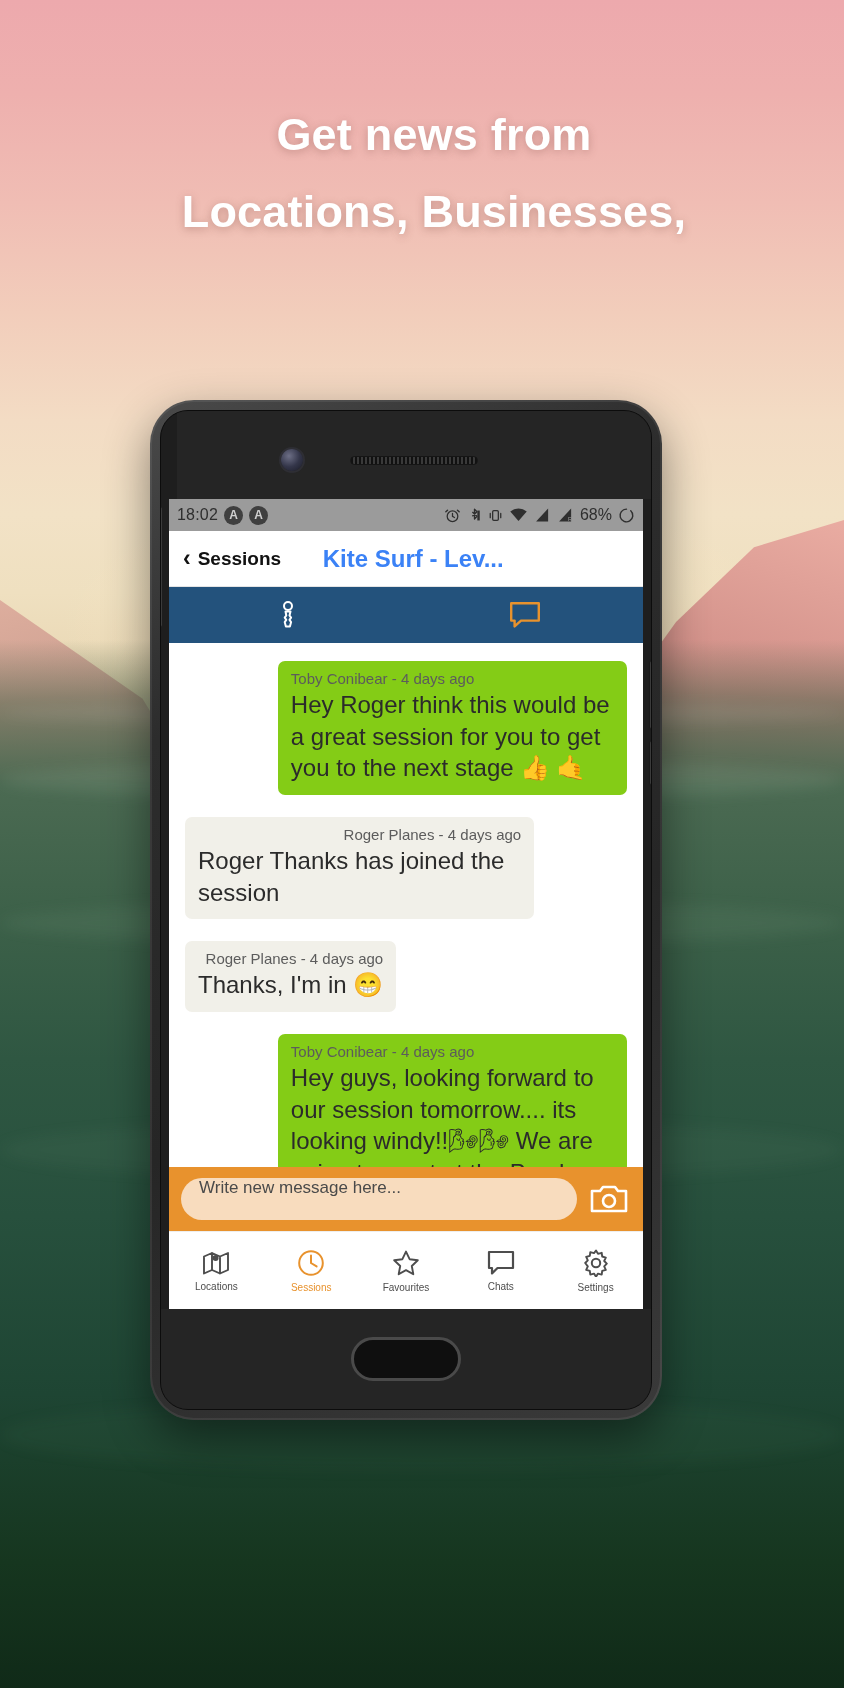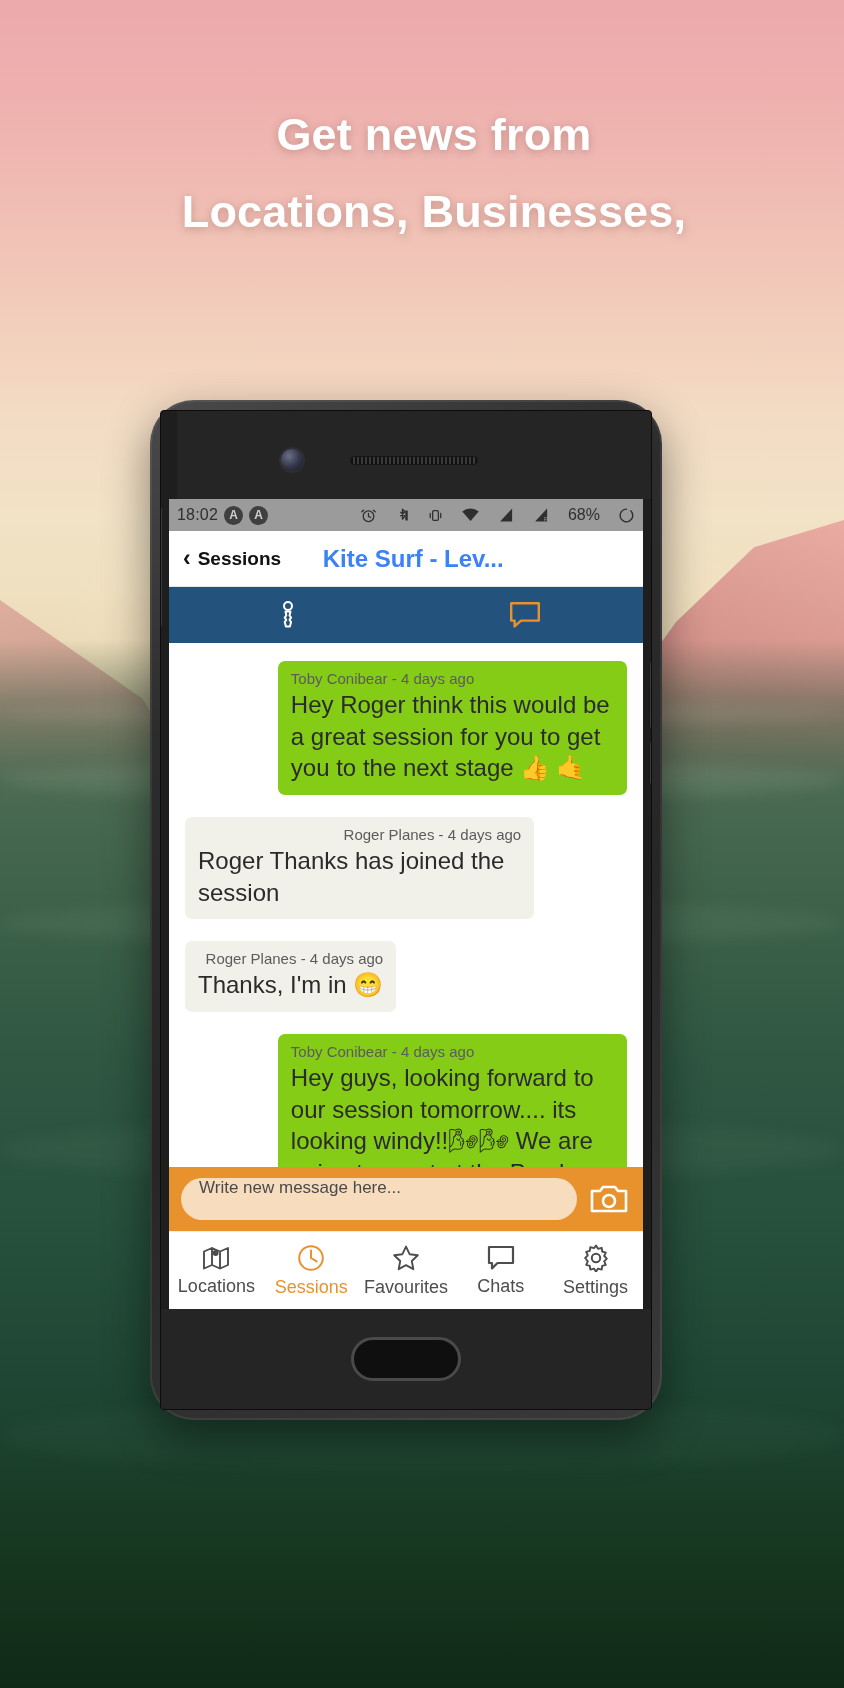--- a/index.html
+++ b/index.html
@@ -70,21 +70,21 @@
   
   #phone {
     position: absolute; z-index: 4;
     left: 150px; top: 400px; width: 512px; height: 1020px;
     border-radius: 44px;
     background: linear-gradient(150deg, #4a4a4a 0%, #2c2c2c 26%, #262626 58%, #3a3a3a 100%);
     box-shadow: 0 18px 46px rgba(0,0,0,.45), 0 0 0 2px rgba(255,255,255,.07) inset;
     padding: 10px;
   }
   .phone-inner {
-    width: 100%; height: 100%; border-radius: 4px;
+    width: 100%; height: 100%; border-radius: 28px;
     background: #1e1e1e; overflow: hidden; position: relative;
     border: 1px solid #0c0c0c;
     padding-left: 16px;
   }
   .btn-side {
     position: absolute; right: -4px; background: #3b3b3b;
     width: 5px; border-radius: 3px; box-shadow: 0 0 2px rgba(0,0,0,.6);
   }
   .btn-v1 { top: 250px; height: 68px; }
   .btn-v2 { top: 330px; height: 44px; }
@@ -120,21 +120,21 @@
     display: flex; align-items: center; padding: 0 8px;
     font-size: 15px; gap: 6px; flex: 0 0 auto;
   }
   .sb-time { font-size: 16px; letter-spacing: .2px; }
   .sb-badge {
     width: 19px; height: 19px; border-radius: 50%;
     background: #3f3f3f; color: #cfcfcf; font-size: 12px;
     display: flex; align-items: center; justify-content: center;
     font-weight: bold;
   }
-  .sb-right { margin-left: auto; display: flex; align-items: center; gap: 18px; justify-content: space-between; }
+  .sb-right { margin-left: auto; display: flex; align-items: center; gap: 6px; justify-content: space-between; }
   .sb-right svg { display: block; }
   .sb-pct { font-size: 16px; }
 
   
   .apphead {
     height: 56px; background: #fff; flex: 0 0 auto;
     display: flex; align-items: center; position: relative;
     border-bottom: 1px solid #e4e4e4;
   }
   .back {
@@ -187,21 +187,21 @@
   
   .bottomnav {
     flex: 0 0 auto; height: 78px; background: #fff;
     display: flex; align-items: center; border-top: 1px solid #eee;
   }
   .nav {
     flex: 1; display: flex; flex-direction: column;
     align-items: center; justify-content: center; gap: 5px;
     color: #4d4d4d;
   }
-  .nav .lbl { font-size: 18px; }
+  .nav .lbl { font-size: 10px; }
   .nav.active { color: #e8922d; }
 
   
   .bezel-bottom {
     position: absolute; left: 0; right: 0; bottom: 0; height: 100px;
     background: #252525; display: flex; align-items: center; justify-content: center;
   }
   .home {
     width: 110px; height: 44px; border-radius: 22px;
     border: 3px solid #4a4a4a; background: #0f0f0f;

